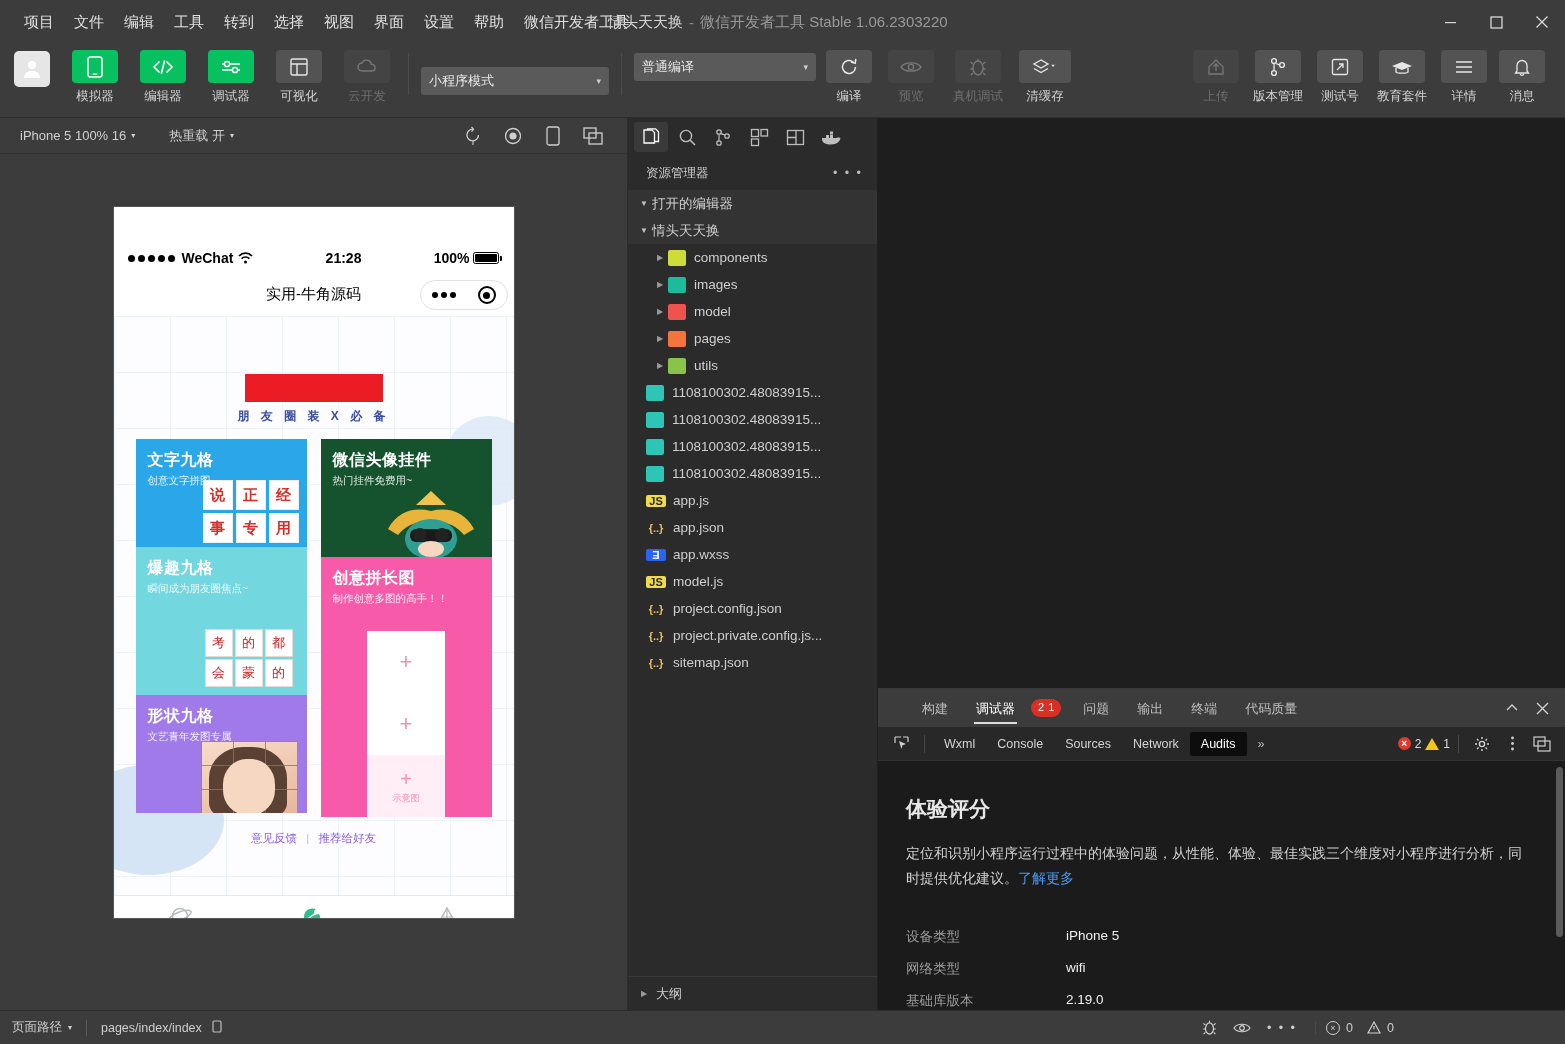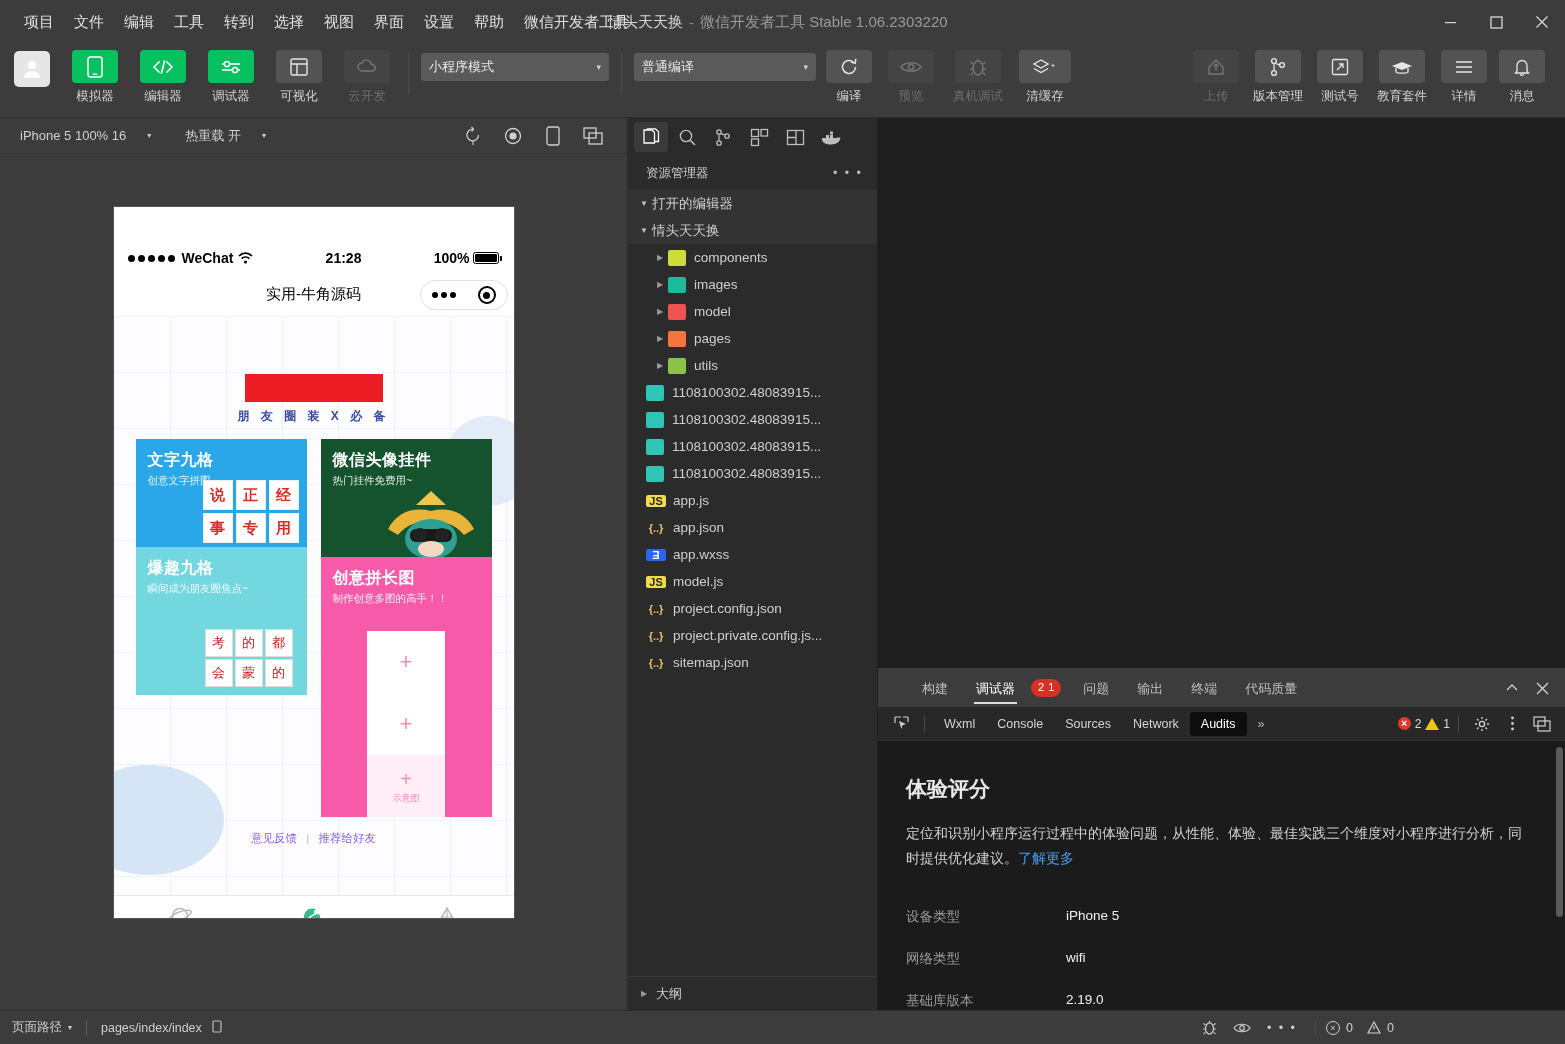--- a/index.html
+++ b/index.html
@@ -64,21 +64,21 @@
 
   
   .body { flex: 1 1 auto; display: flex; min-height: 0; }
 
   
   .sim-pane { width: 628px; flex: 0 0 628px; display: flex; flex-direction: column; background: #3c3c3c; border-right: 1px solid #2d2d2d; }
   .sim-bar {
     height: 36px; flex: 0 0 36px; display: flex; align-items: center; padding: 0 14px;
     border-bottom: 1px solid #333; font-size: 13px; color: #d0d0d0; gap: 0;
   }
-  .sim-bar .chip { display: flex; align-items: center; gap: 21px; padding: 2px 6px; white-space: nowrap; }
+  .sim-bar .chip { display: flex; align-items: center; gap: 5px; padding: 2px 6px; white-space: nowrap; }
   .sim-bar .chip .caret { font-size: 8px; }
   .sim-bar .spacer { flex: 1; }
   .sim-bar .ibtn { width: 40px; display: flex; align-items: center; justify-content: center; color: #cfcfcf; }
   .sim-stage { flex: 1 1 auto; display: flex; align-items: flex-start; justify-content: center; padding-top: 53px; }
 
   .phone {
     width: 400px; height: 711px; background: #ffffff; overflow: hidden; position: relative;
     box-shadow: 0 0 0 1px #555;
   }
   .ph-status {
@@ -188,21 +188,21 @@
   .dt-counts { display: flex; align-items: center; gap: 4px; font-size: 12px; color: #ddd; }
   .err-dot { width: 13px; height: 13px; border-radius: 50%; background: #e03a30; display: inline-flex; align-items: center; justify-content: center; color:#fff; font-size:10px; font-weight:bold;}
   .warn-tri { width: 0; height: 0; border-left: 7px solid transparent; border-right: 7px solid transparent; border-bottom: 12px solid #f5c518; position: relative; }
   .dt-body { flex: 1 1 auto; background: #1b1b1b; overflow: hidden; padding: 34px 0 0 28px; position: relative; }
   .dt-body h2 { font-size: 21px; color: #e8e8e8; font-weight: bold; }
   .dt-body p { font-size: 14px; color: #d0d0d0; line-height: 1.75; margin-top: 18px; max-width: 620px; }
   .dt-body a { color: #4a9bf5; text-decoration: none; }
   .kv { display: flex; margin-top: 0; font-size: 13.5px; }
   .kv .k { width: 160px; color: #9b9b9b; }
   .kv .v { color: #f0f0f0; }
-  .kvs { margin-top: 38px; display: flex; flex-direction: column; gap: 24px; }
+  .kvs { margin-top: 38px; display: flex; flex-direction: column; gap: 14px; }
   .scrollbar-v { position: absolute; right: 2px; top: 6px; width: 7px; height: 170px; background: #5a5a5a; border-radius: 4px; }
 
   
   .statusbar { height: 34px; flex: 0 0 34px; background: #3c3c3c; display: flex; align-items: center; font-size: 12.5px; color: #cfcfcf; border-top: 1px solid #2d2d2d; text-align: center; }
   .sb-left { display: flex; align-items: center; padding-left: 12px; gap: 6px; }
   .sb-div { width: 1px; height: 16px; background: #5a5a5a; margin: 0 8px; }
   .sb-mid { flex: 1; display: flex; justify-content: flex-end; padding-right: 18px; gap: 16px; align-items: center; }
   .sb-right { width: 250px; display: flex; align-items: center; gap: 6px; padding-left: 10px; border-left: 1px solid #4a4a4a; }
   .circ-x { width: 14px; height: 14px; border-radius: 50%; border: 1.4px solid #cfcfcf; display: inline-flex; align-items: center; justify-content: center; font-size: 9px; }
   svg { display: block; }
@@ -301,21 +301,21 @@
               <path d="M6 12 a4 4 0 0 1 0-8 a5 5 0 0 1 9.4 1.2 A3.4 3.4 0 0 1 16 12 Z" fill="none" stroke="#777" stroke-width="1.4"></path>
             </svg>
         </div>
         <div class="tb-label">云开发</div>
       </div>
     </div>
 
     <div class="vsep"></div>
 
     <div style="display:flex;flex-direction:column;align-items:flex-start;">
-      <div class="sel" style="width:188px;margin-top:3px;gap:40px;">
+      <div class="sel" style="width:188px;margin-top:17px;gap:40px;">
         <span>小程序模式</span>
         <span class="caret">▾</span>
       </div>
     </div>
 
     <div class="vsep"></div>
 
     <div class="tb-group" style="gap:4px;">
       <div style="display:flex;flex-direction:column;">
         <div class="sel" style="width:182px;margin-top:3px;">
@@ -530,20 +530,27 @@
                   <h3>爆趣九格</h3>
                   <p>瞬间成为朋友圈焦点~</p>
                   <div class="tiles2">
                     <div class="tile2">考</div>
                     <div class="tile2">的</div>
                     <div class="tile2">都</div>
                     <div class="tile2">会</div>
                     <div class="tile2">蒙</div>
                     <div class="tile2">的</div>
                   </div>
+                </div>
+                <div class="card c-purple">
+                  <h3>形状九格</h3>
+                  <p>文艺青年发图专属</p>
+                  <div class="girl">
+                      <div class="girl-grid"></div>
+                    </div>
                 </div>
               </div>
               <div class="col">
                 <div class="card c-yellow">
                   <h3>微信头像挂件</h3>
                   <p>热门挂件免费用~</p>
                   <div class="emoji-art">
                     <svg width="110" height="72" viewBox="0 0 110 72">
                       <path d="M12 44 C22 26 38 22 55 26 C72 22 88 26 98 44 L88 50 C78 38 66 36 55 38 C44 36 32 38 22 50 Z" fill="#e8b53a"></path>
                       <path d="M40 20 L55 6 L70 20 Z" fill="#f0c44a"></path>

